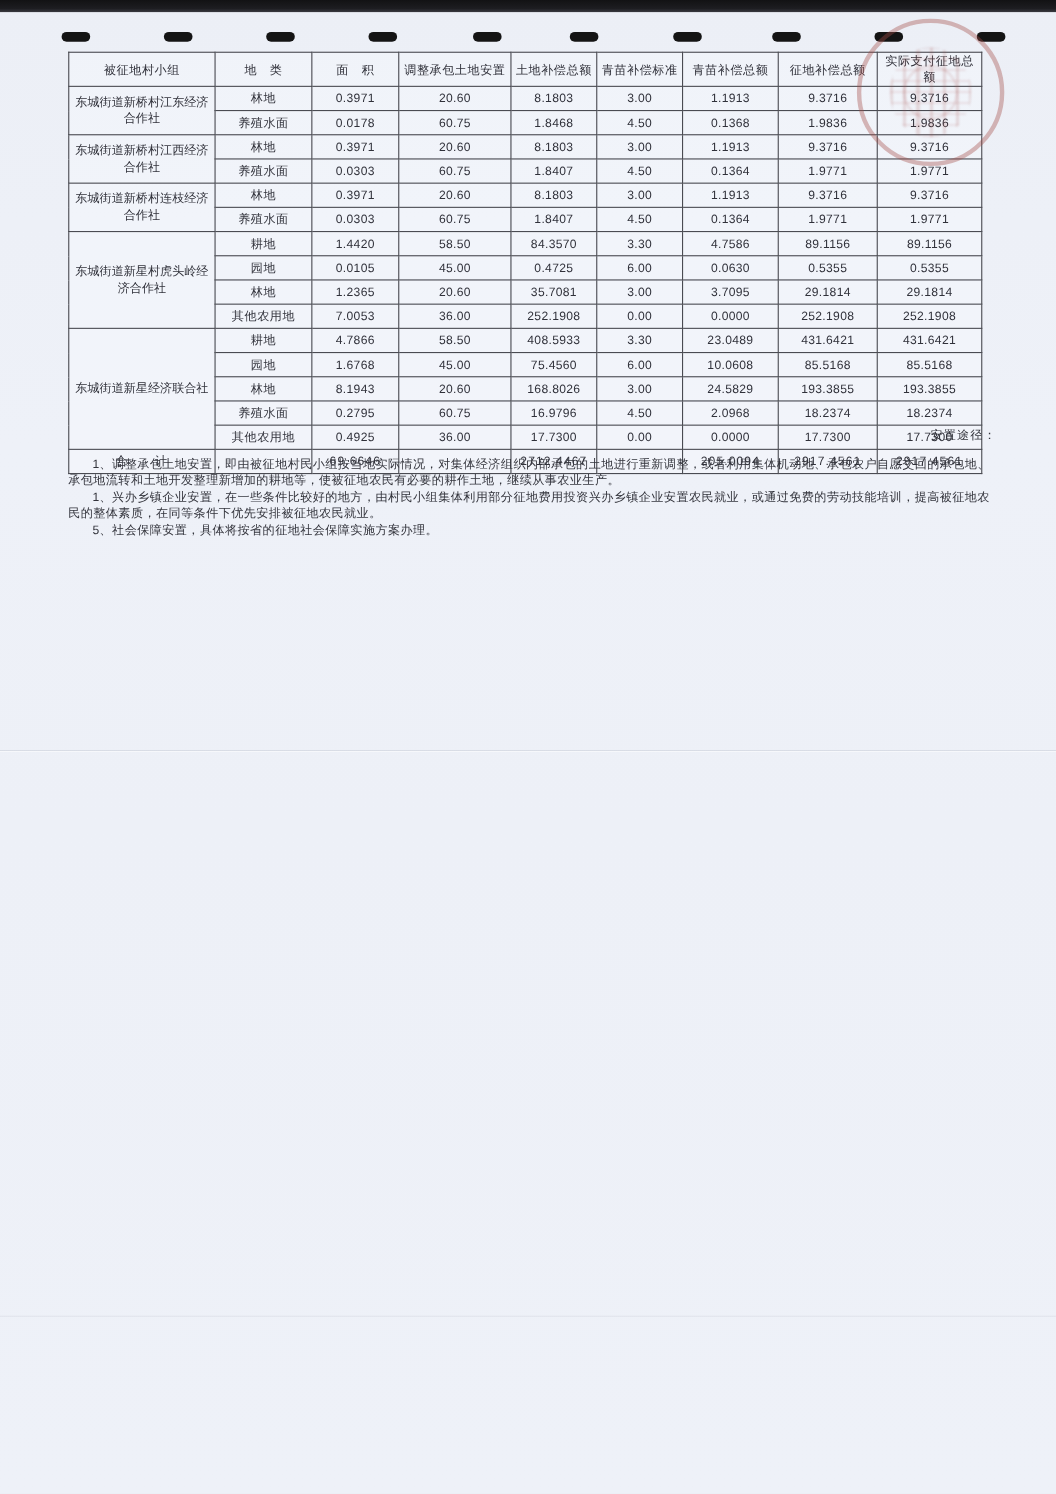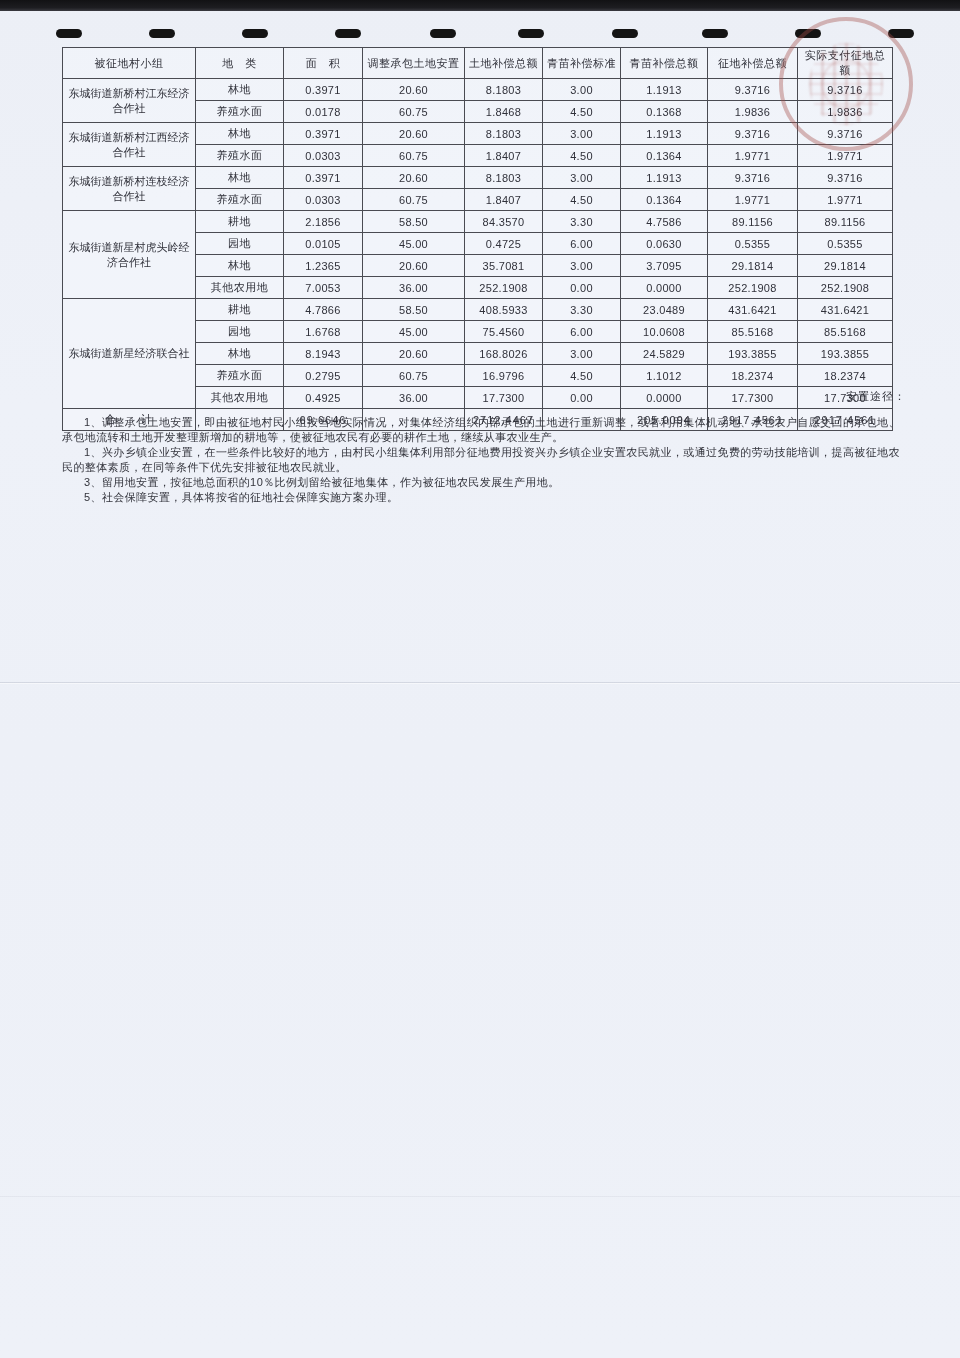--- a/index.html
+++ b/index.html
@@ -183,21 +183,21 @@
           <td class="num-cell">60.75</td>
           <td class="num-cell">1.8407</td>
           <td class="num-cell">4.50</td>
           <td class="num-cell">0.1364</td>
           <td class="num-cell">1.9771</td>
           <td class="num-cell">1.9771</td>
         </tr>
         <tr>
           <td rowspan="4" class="group-cell">东城街道新星村虎头岭经济合作社</td>
           <td class="type-cell">耕地</td>
-          <td class="num-cell">2.1856</td>
+          <td class="num-cell">1.4420</td>
           <td class="num-cell">58.50</td>
           <td class="num-cell">84.3570</td>
           <td class="num-cell">3.30</td>
           <td class="num-cell">4.7586</td>
           <td class="num-cell">89.1156</td>
           <td class="num-cell">89.1156</td>
         </tr>
         <tr>
           <td class="type-cell">园地</td>
           <td class="num-cell">0.0105</td>
@@ -258,21 +258,21 @@
           <td class="num-cell">24.5829</td>
           <td class="num-cell">193.3855</td>
           <td class="num-cell">193.3855</td>
         </tr>
         <tr>
           <td class="type-cell">养殖水面</td>
           <td class="num-cell">0.2795</td>
           <td class="num-cell">60.75</td>
           <td class="num-cell">16.9796</td>
           <td class="num-cell">4.50</td>
-          <td class="num-cell">1.1012</td>
+          <td class="num-cell">2.0968</td>
           <td class="num-cell">18.2374</td>
           <td class="num-cell">18.2374</td>
         </tr>
         <tr>
           <td class="type-cell">其他农用地</td>
           <td class="num-cell">0.4925</td>
           <td class="num-cell">36.00</td>
           <td class="num-cell">17.7300</td>
           <td class="num-cell">0.00</td>
           <td class="num-cell">0.0000</td>
@@ -292,20 +292,19 @@
         </tr>
       </tbody>
   </table>
 
   <div class="seal"></div>
 
   <div class="notes">
     <div class="notes-title">安置途径：</div>
     <p>1、调整承包土地安置，即由被征地村民小组按当地实际情况，对集体经济组织内部承包的土地进行重新调整，或者利用集体机动地、承包农户自愿交回的承包地、承包地流转和土地开发整理新增加的耕地等，使被征地农民有必要的耕作土地，继续从事农业生产。</p>
     <p>1、兴办乡镇企业安置，在一些条件比较好的地方，由村民小组集体利用部分征地费用投资兴办乡镇企业安置农民就业，或通过免费的劳动技能培训，提高被征地农民的整体素质，在同等条件下优先安排被征地农民就业。</p>
-    <p>3、留用地安置，按征地总面积的10％比例划留给被征地集体，作为被征地农民发展生产用地。</p>
     <p>5、社会保障安置，具体将按省的征地社会保障实施方案办理。</p>
   </div>
 
   <div class="fold"></div>
   <div class="fold2"></div>
 
 </div>
 
 </body></html>

